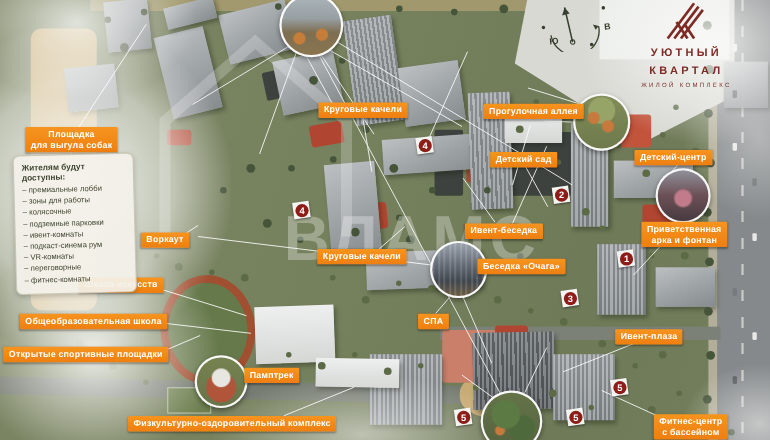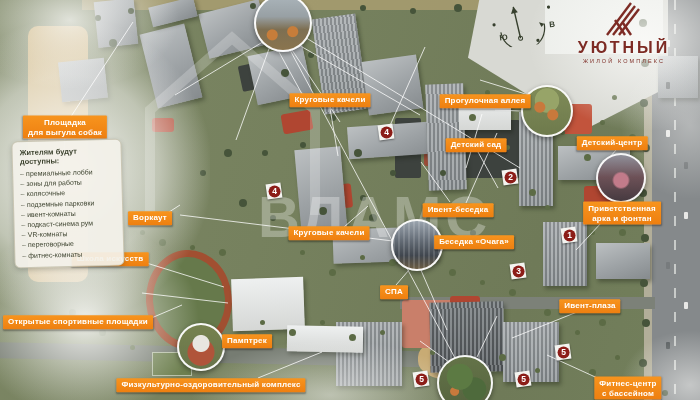--- a/index.html
+++ b/index.html
@@ -125,21 +125,21 @@
   .panel{position:absolute;left:13px;top:140px;width:110px;z-index:11;
      background:rgba(243,241,233,.93);border:1px solid rgba(175,170,145,.6);border-radius:6px;
      padding:6px 7px;transform:rotate(-1.5deg);box-shadow:0 2px 5px rgba(40,45,30,.25);}
   .panel h3{margin:0 0 3px 0;font-size:7.5px;color:#3e4430;}
   .panel ul{margin:0;padding:0;list-style:none;}
   .panel li{font-size:7px;line-height:10.2px;color:#3e4430;}
   .panel li::before{content:"– ";}
 
   
   .logo{position:absolute;right:8px;top:2px;width:136px;text-align:center;z-index:12;}
-  .logo-title{color:#7d2b24;font-weight:bold;font-size:16px;letter-spacing:3px;line-height:16px;}
+  .logo-title{color:#7d2b24;font-weight:bold;font-size:10px;letter-spacing:3px;line-height:16px;}
   .logo-sub{color:#7d2b24;font-size:5.5px;letter-spacing:2.1px;margin-top:2px;}
 </style>
 </head>
 <body>
 
 <div class="stage">
 
   <div class="g road-right"></div>
   <div class="g sidewalk"></div>
   <div class="g road-bottom"></div>
@@ -297,20 +297,21 @@
   <div class="mlabel" style="left:485px;top:101px">Прогулочная аллея</div>
   <div class="mlabel" style="left:476px;top:145px">Детский сад</div>
   <div class="mlabel" style="left:612px;top:143px">Детский-центр</div>
   <div class="mlabel" style="left:150px;top:218px">Воркаут</div>
   <div class="mlabel" style="left:458px;top:210px">Ивент-беседка</div>
   <div class="mlabel" style="left:329px;top:233px">Круговые качели</div>
   <div class="mlabel" style="left:474px;top:242px">Беседка «Очага»</div>
   <div class="mlabel" style="left:622px;top:213px">Приветственная
 арка и фонтан</div>
   <div class="mlabel" style="left:110px;top:259px">Школа искусств</div>
+  <div class="mlabel" style="left:85px;top:292px">Общеобразовательная школа</div>
   <div class="mlabel" style="left:78px;top:322px">Открытые спортивные площадки</div>
   <div class="mlabel" style="left:394px;top:292px">СПА</div>
   <div class="mlabel" style="left:247px;top:341px">Памптрек</div>
   <div class="mlabel" style="left:211px;top:385px">Физкультурно-оздоровительный комплекс</div>
   <div class="mlabel" style="left:590px;top:306px">Ивент-плаза</div>
   <div class="mlabel" style="left:628px;top:388px">Фитнес-центр
 с бассейном</div>
 
   <div class="panel">
     <h3>Жителям будут доступны:</h3>
@@ -331,16 +332,17 @@
     <svg width="54" height="34" viewBox="0 0 54 34">
       <g stroke="#7d2b24" stroke-width="2.4" fill="none">
         <line x1="10" y1="33" x2="34" y2="1"></line>
         <line x1="16" y1="33" x2="38" y2="4"></line>
         <line x1="22" y1="33" x2="42" y2="7"></line>
         <line x1="28" y1="33" x2="18" y2="18"></line>
         <line x1="34" y1="33" x2="26" y2="21"></line>
       </g>
     </svg>
     <div class="logo-title">УЮТНЫЙ</div>
+    <div class="logo-title">КВАРТАЛ</div>
     <div class="logo-sub">ЖИЛОЙ КОМПЛЕКС</div>
   </div>
 
 </div>
 
 </body></html>

